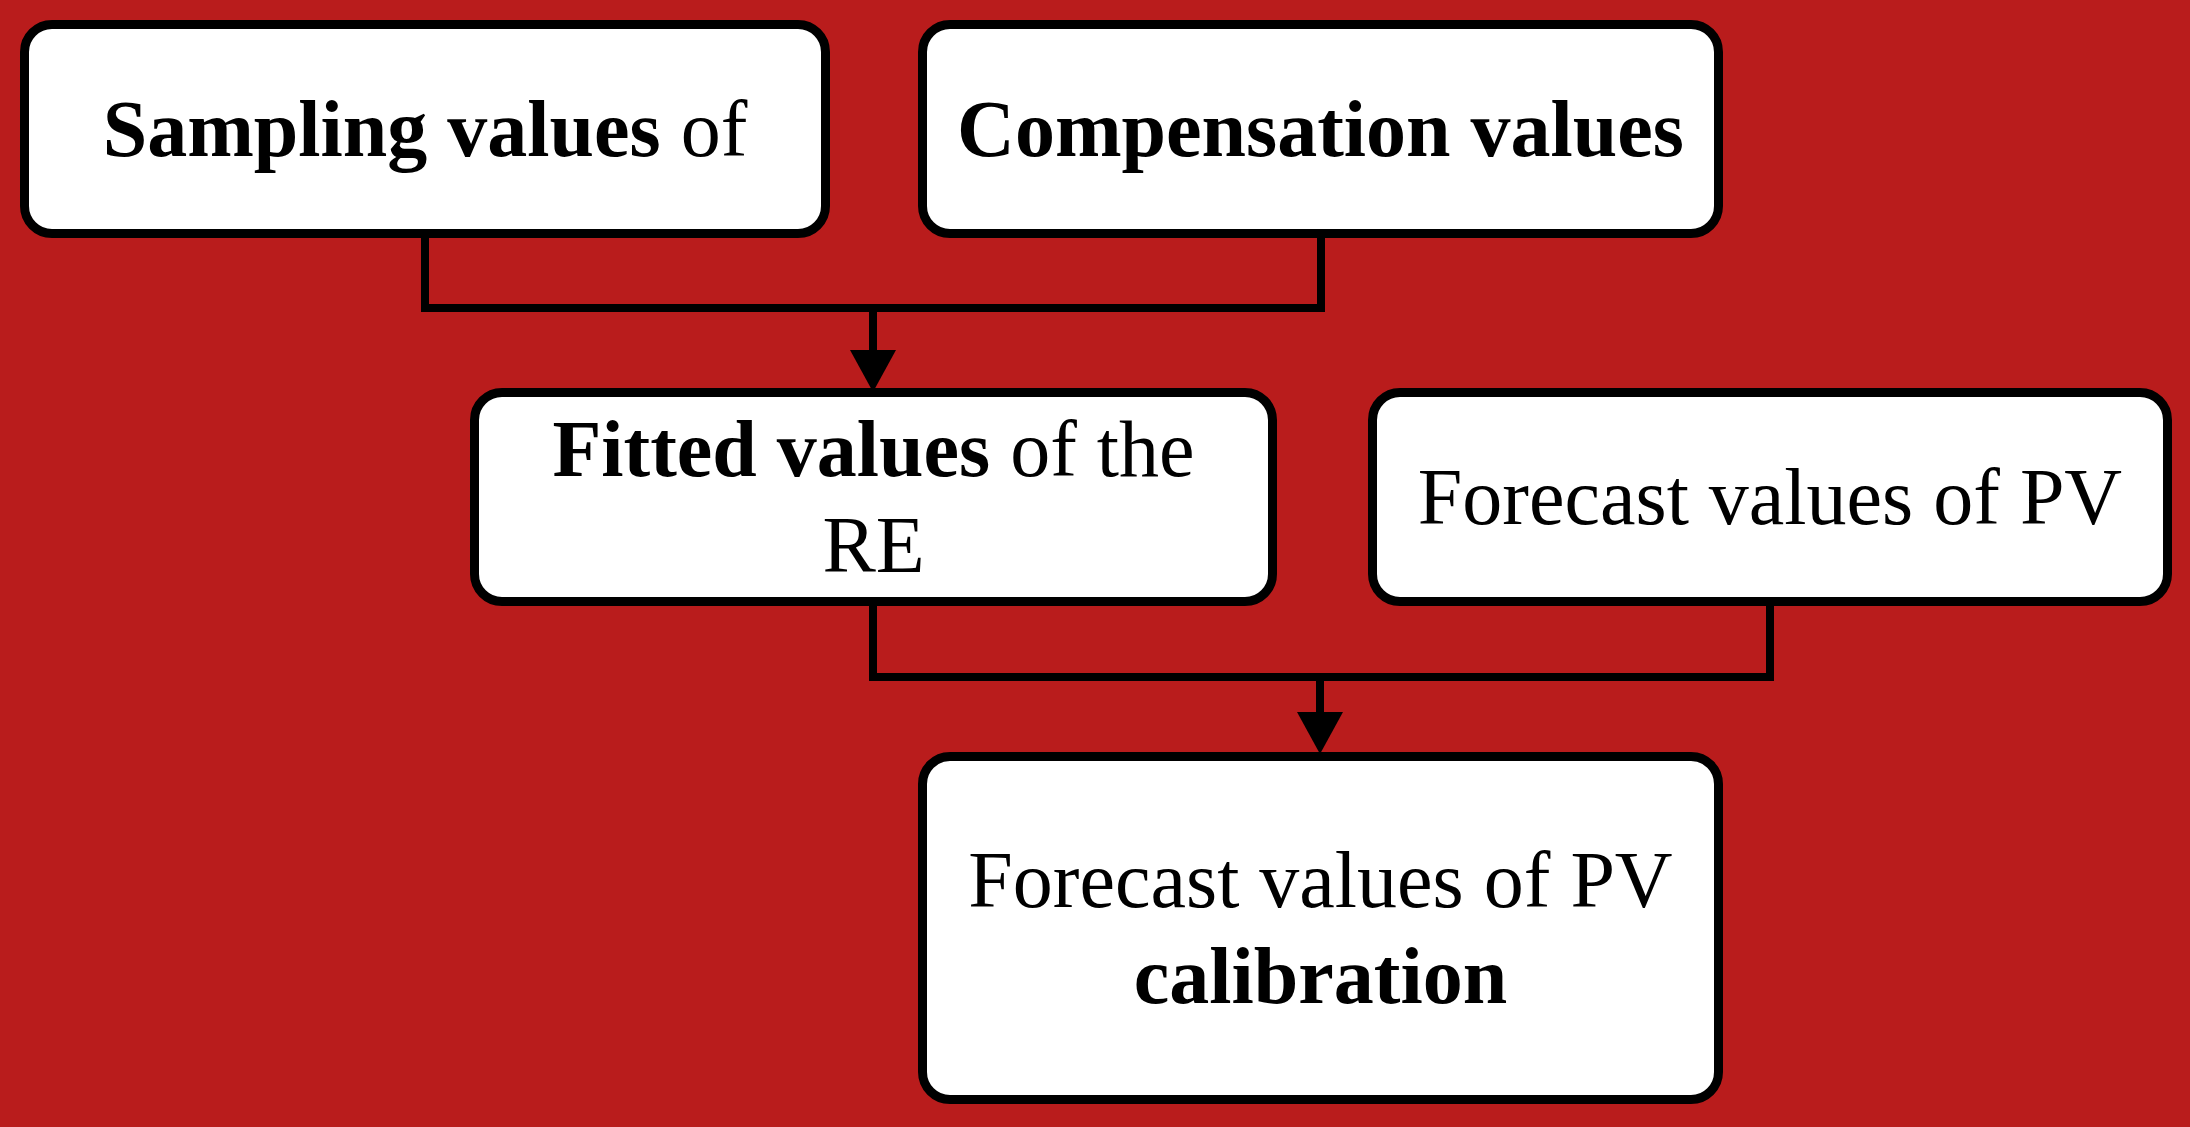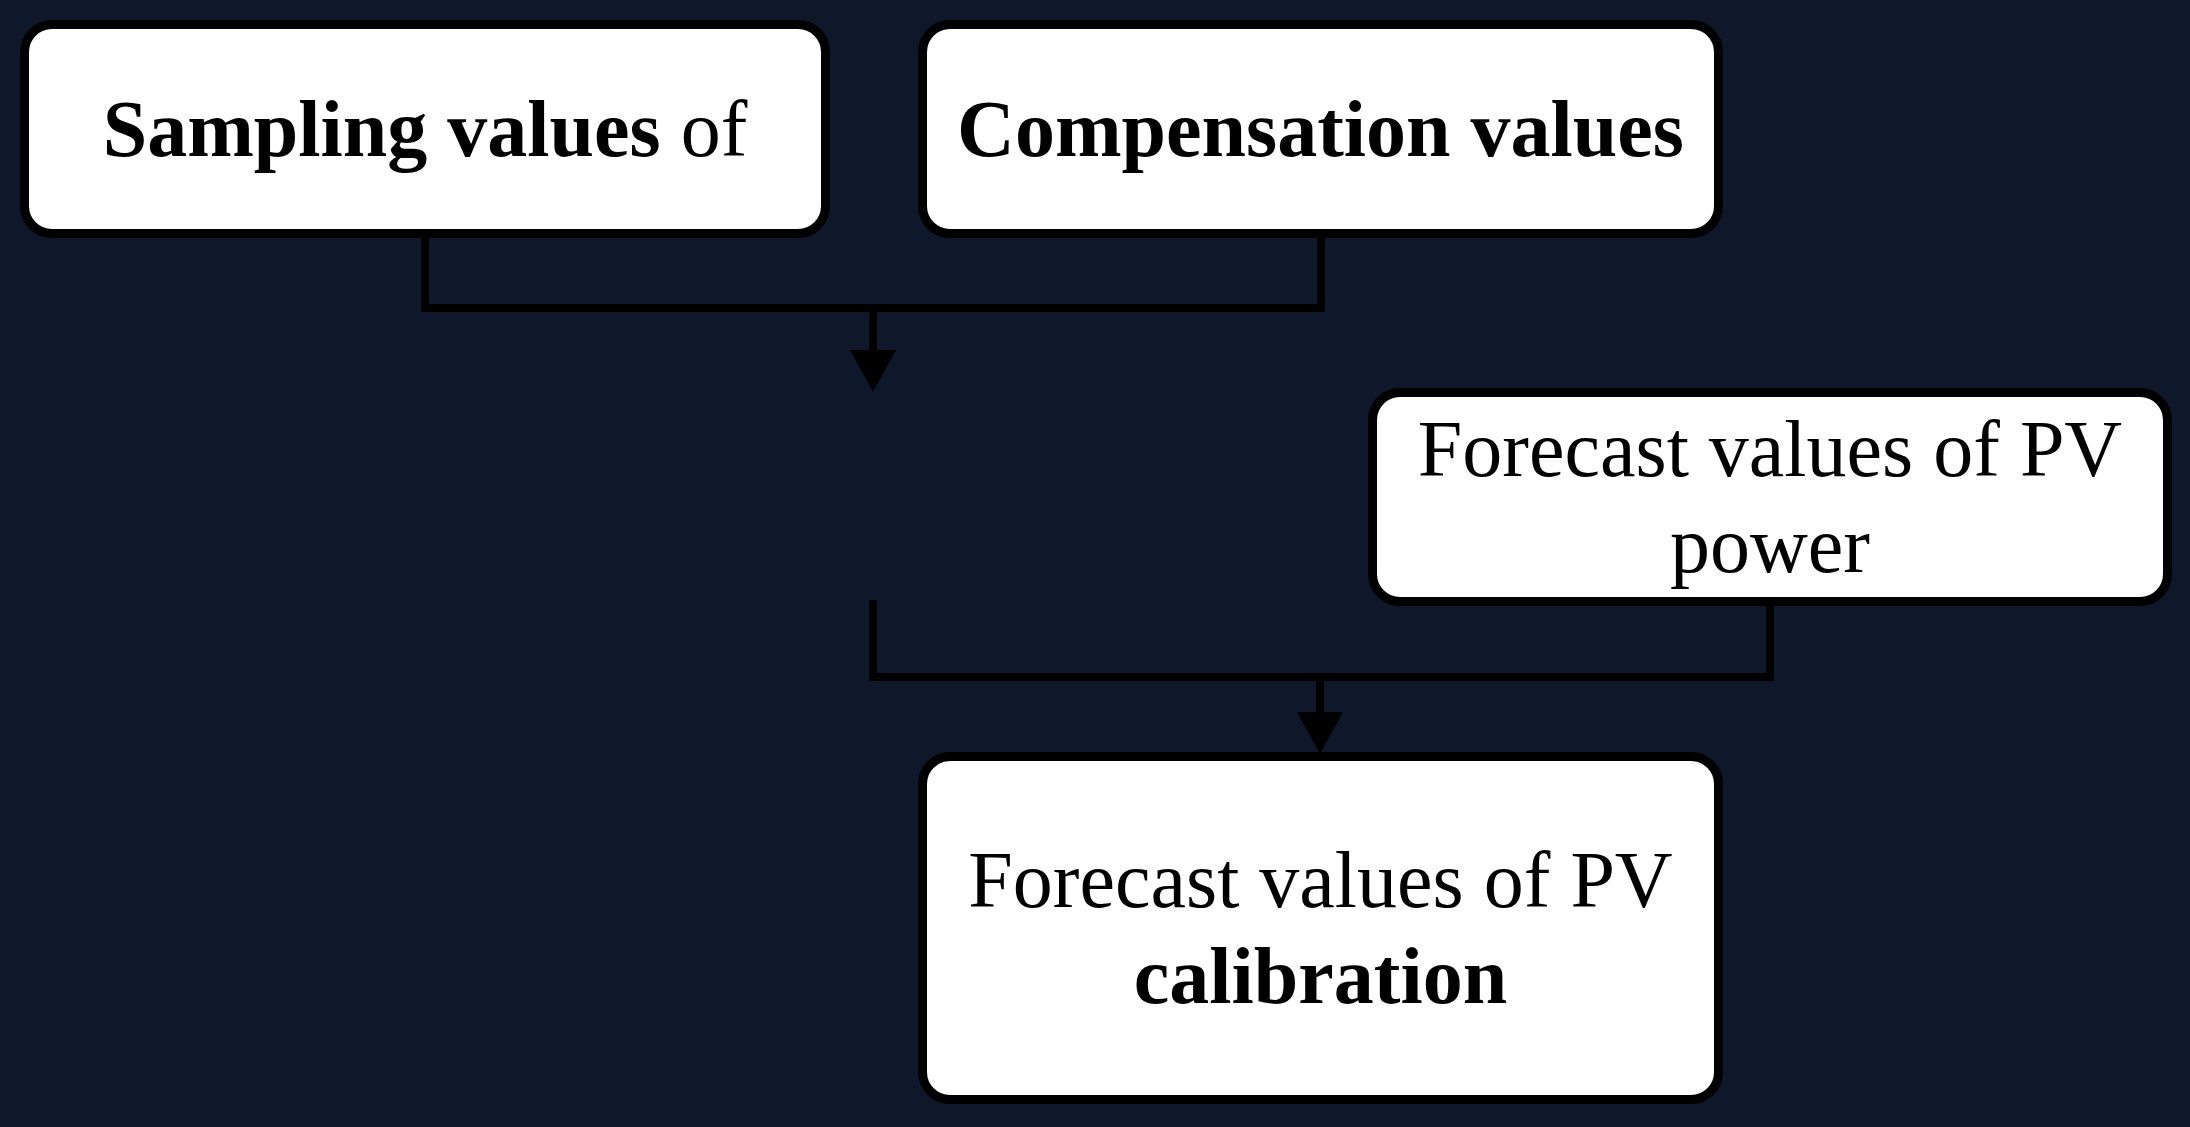--- a/index.html
+++ b/index.html
@@ -4,21 +4,21 @@
 <style>
   html, body {
     margin: 0;
     padding: 0;
     background: #ffffff;
   }
   .canvas {
     position: relative;
     width: 2190px;
     height: 1127px;
-    background: #0f172a;
+    background: #b91c1c;
     overflow: hidden;
     font-family: "Liberation Serif", "DejaVu Serif", serif;
     color: #000000;
   }
   .node {
     position: absolute;
     box-sizing: border-box;
     border: 9px solid #000000;
     border-radius: 32px;
     background: #ffffff;
@@ -80,24 +80,27 @@
 <div class="canvas">
 
   <div class="node" id="node-sampling">
     <div class="line"><span class="seg-bold">Sampling values</span><span class="seg-normal"> of</span></div>
   </div>
 
   <div class="node" id="node-compensation">
     <div class="line seg-bold">Compensation values</div>
   </div>
 
+  <div class="node" id="node-fitted">
+    <div class="line"><span class="seg-bold">Fitted values</span><span class="seg-normal"> of the</span></div>
+    <div class="line seg-normal">RE</div>
+  </div>
 
   <div class="node" id="node-forecast">
     <div class="line seg-normal">Forecast values of PV</div>
-    <div class="line seg-normal">power</div>
   </div>
 
   <div class="node" id="node-calibrated">
     <div class="line seg-normal">Forecast values of PV</div>
     <div class="line seg-bold">calibration</div>
   </div>
 
   <div class="cline" id="c1-left-v"></div>
   <div class="cline" id="c1-right-v"></div>
   <div class="cline" id="c1-h"></div>

